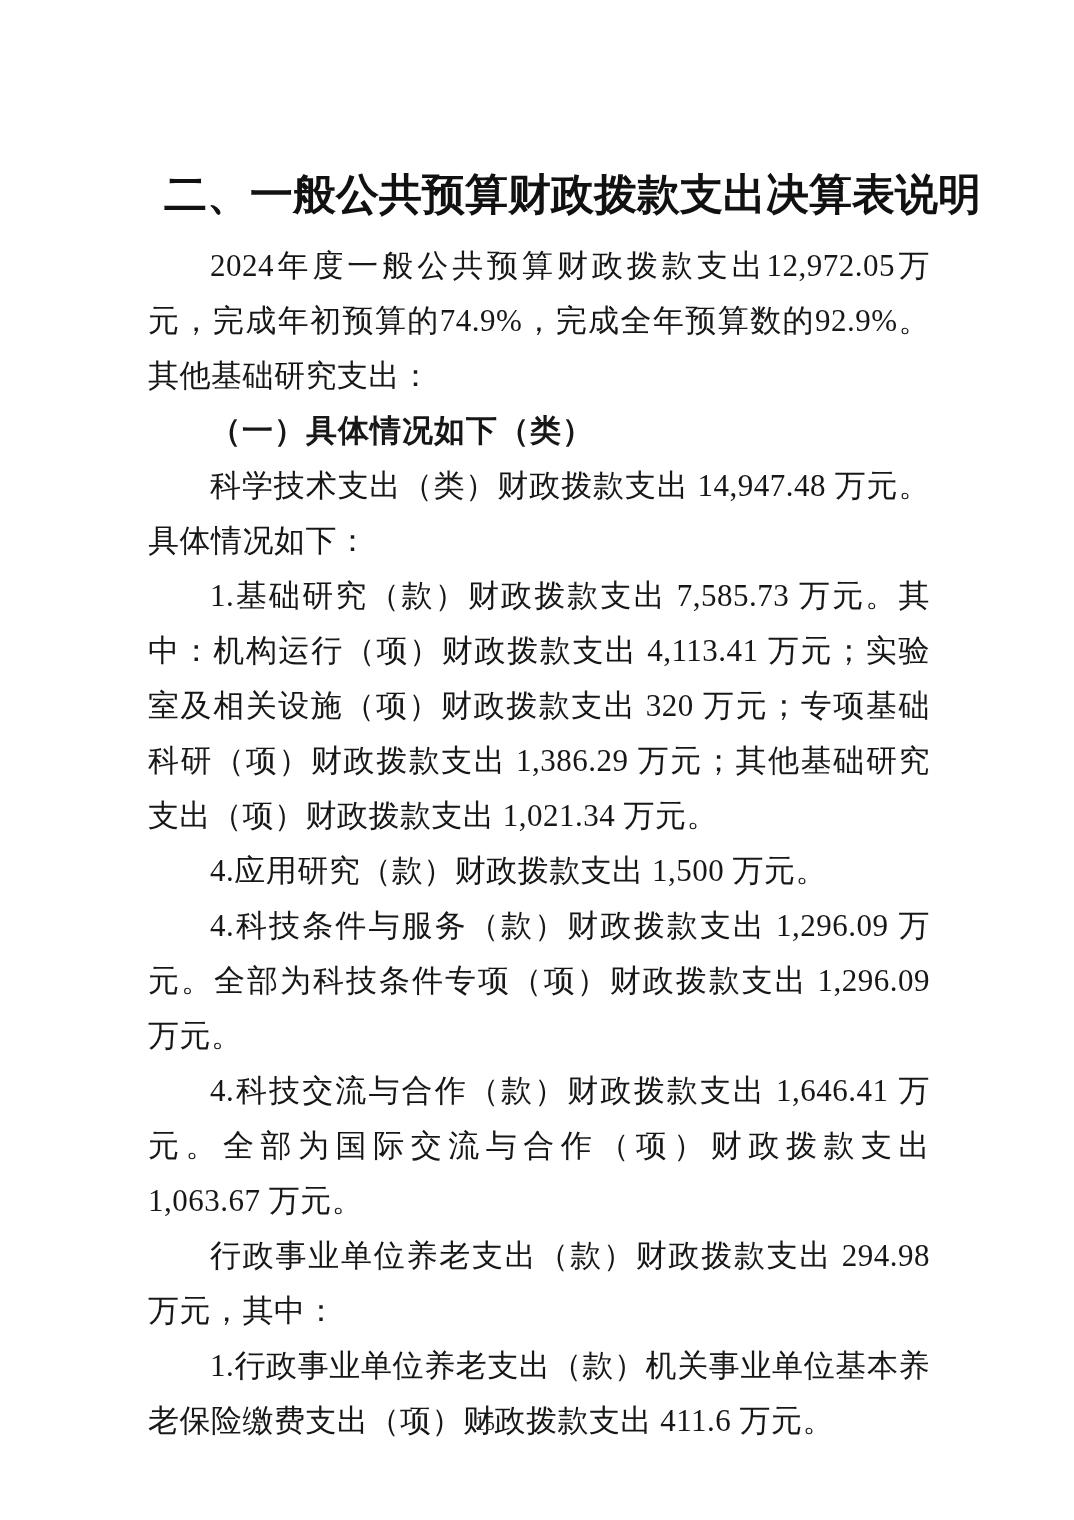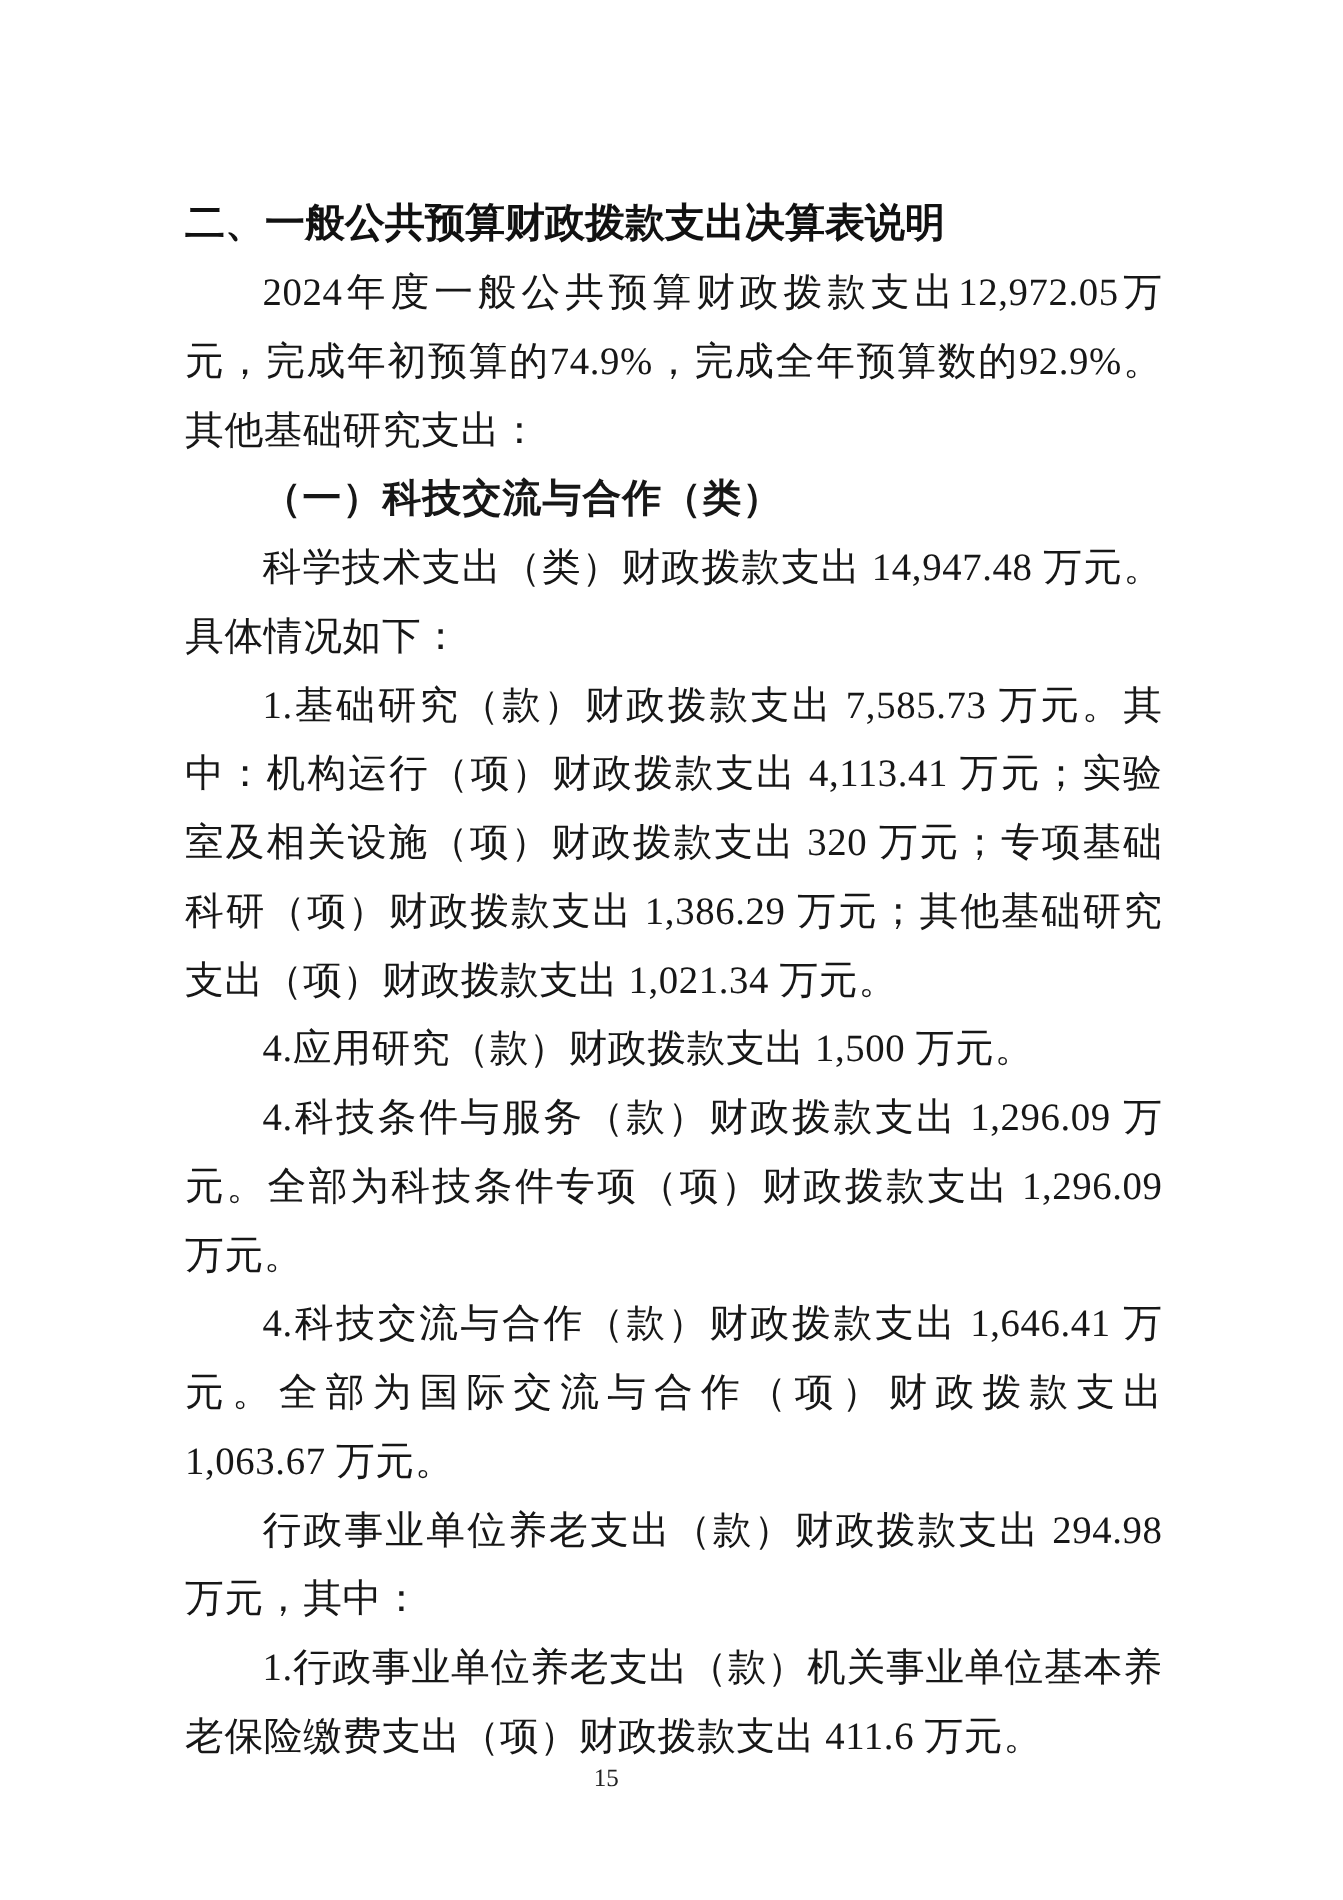--- a/index.html
+++ b/index.html
@@ -20,24 +20,24 @@
     inset: 0;
     background: #ffffff;
   }
   .content {
     position: absolute;
     left: 148px;
     top: 150px;
     width: 782px;
   }
   .doc-title {
-    margin: 0;
+    margin: 16px;
     font-family: "Liberation Sans", "DejaVu Sans", sans-serif;
     font-weight: 700;
-    font-size: 32px;
+    font-size: 43px;
     line-height: 56px;
     color: #111111;
     white-space: nowrap;
   }
   p.body-para {
     margin: 0;
     font-size: 31px;
     line-height: 55px;
     text-align: justify;
     text-justify: inter-ideograph;
@@ -67,21 +67,21 @@
 </head>
 <body>
 
 <div class="page">
   <div class="content">
 
     <h1 class="doc-title">二、一般公共预算财政拨款支出决算表说明</h1>
 
     <p class="body-para">2024年度一般公共预算财政拨款支出12,972.05万元，完成年初预算的74.9%，完成全年预算数的92.9%。其他基础研究支出：</p>
 
-    <p class="sub-heading">（一）科技交流与合作（类）</p>
+    <p class="sub-heading">（一）具体情况如下（类）</p>
 
     <p class="body-para">科学技术支出（类）财政拨款支出 14,947.48 万元。具体情况如下：</p>
 
     <p class="body-para">1.基础研究（款）财政拨款支出 7,585.73 万元。其中：机构运行（项）财政拨款支出 4,113.41 万元；实验室及相关设施（项）财政拨款支出 320 万元；专项基础科研（项）财政拨款支出 1,386.29 万元；其他基础研究支出（项）财政拨款支出 1,021.34 万元。</p>
 
     <p class="body-para">4.应用研究（款）财政拨款支出 1,500 万元。</p>
 
     <p class="body-para">4.科技条件与服务（款）财政拨款支出 1,296.09 万元。全部为科技条件专项（项）财政拨款支出 1,296.09 万元。</p>
 
     <p class="body-para">4.科技交流与合作（款）财政拨款支出 1,646.41 万元。全部为国际交流与合作（项）财政拨款支出 1,063.67 万元。</p>

